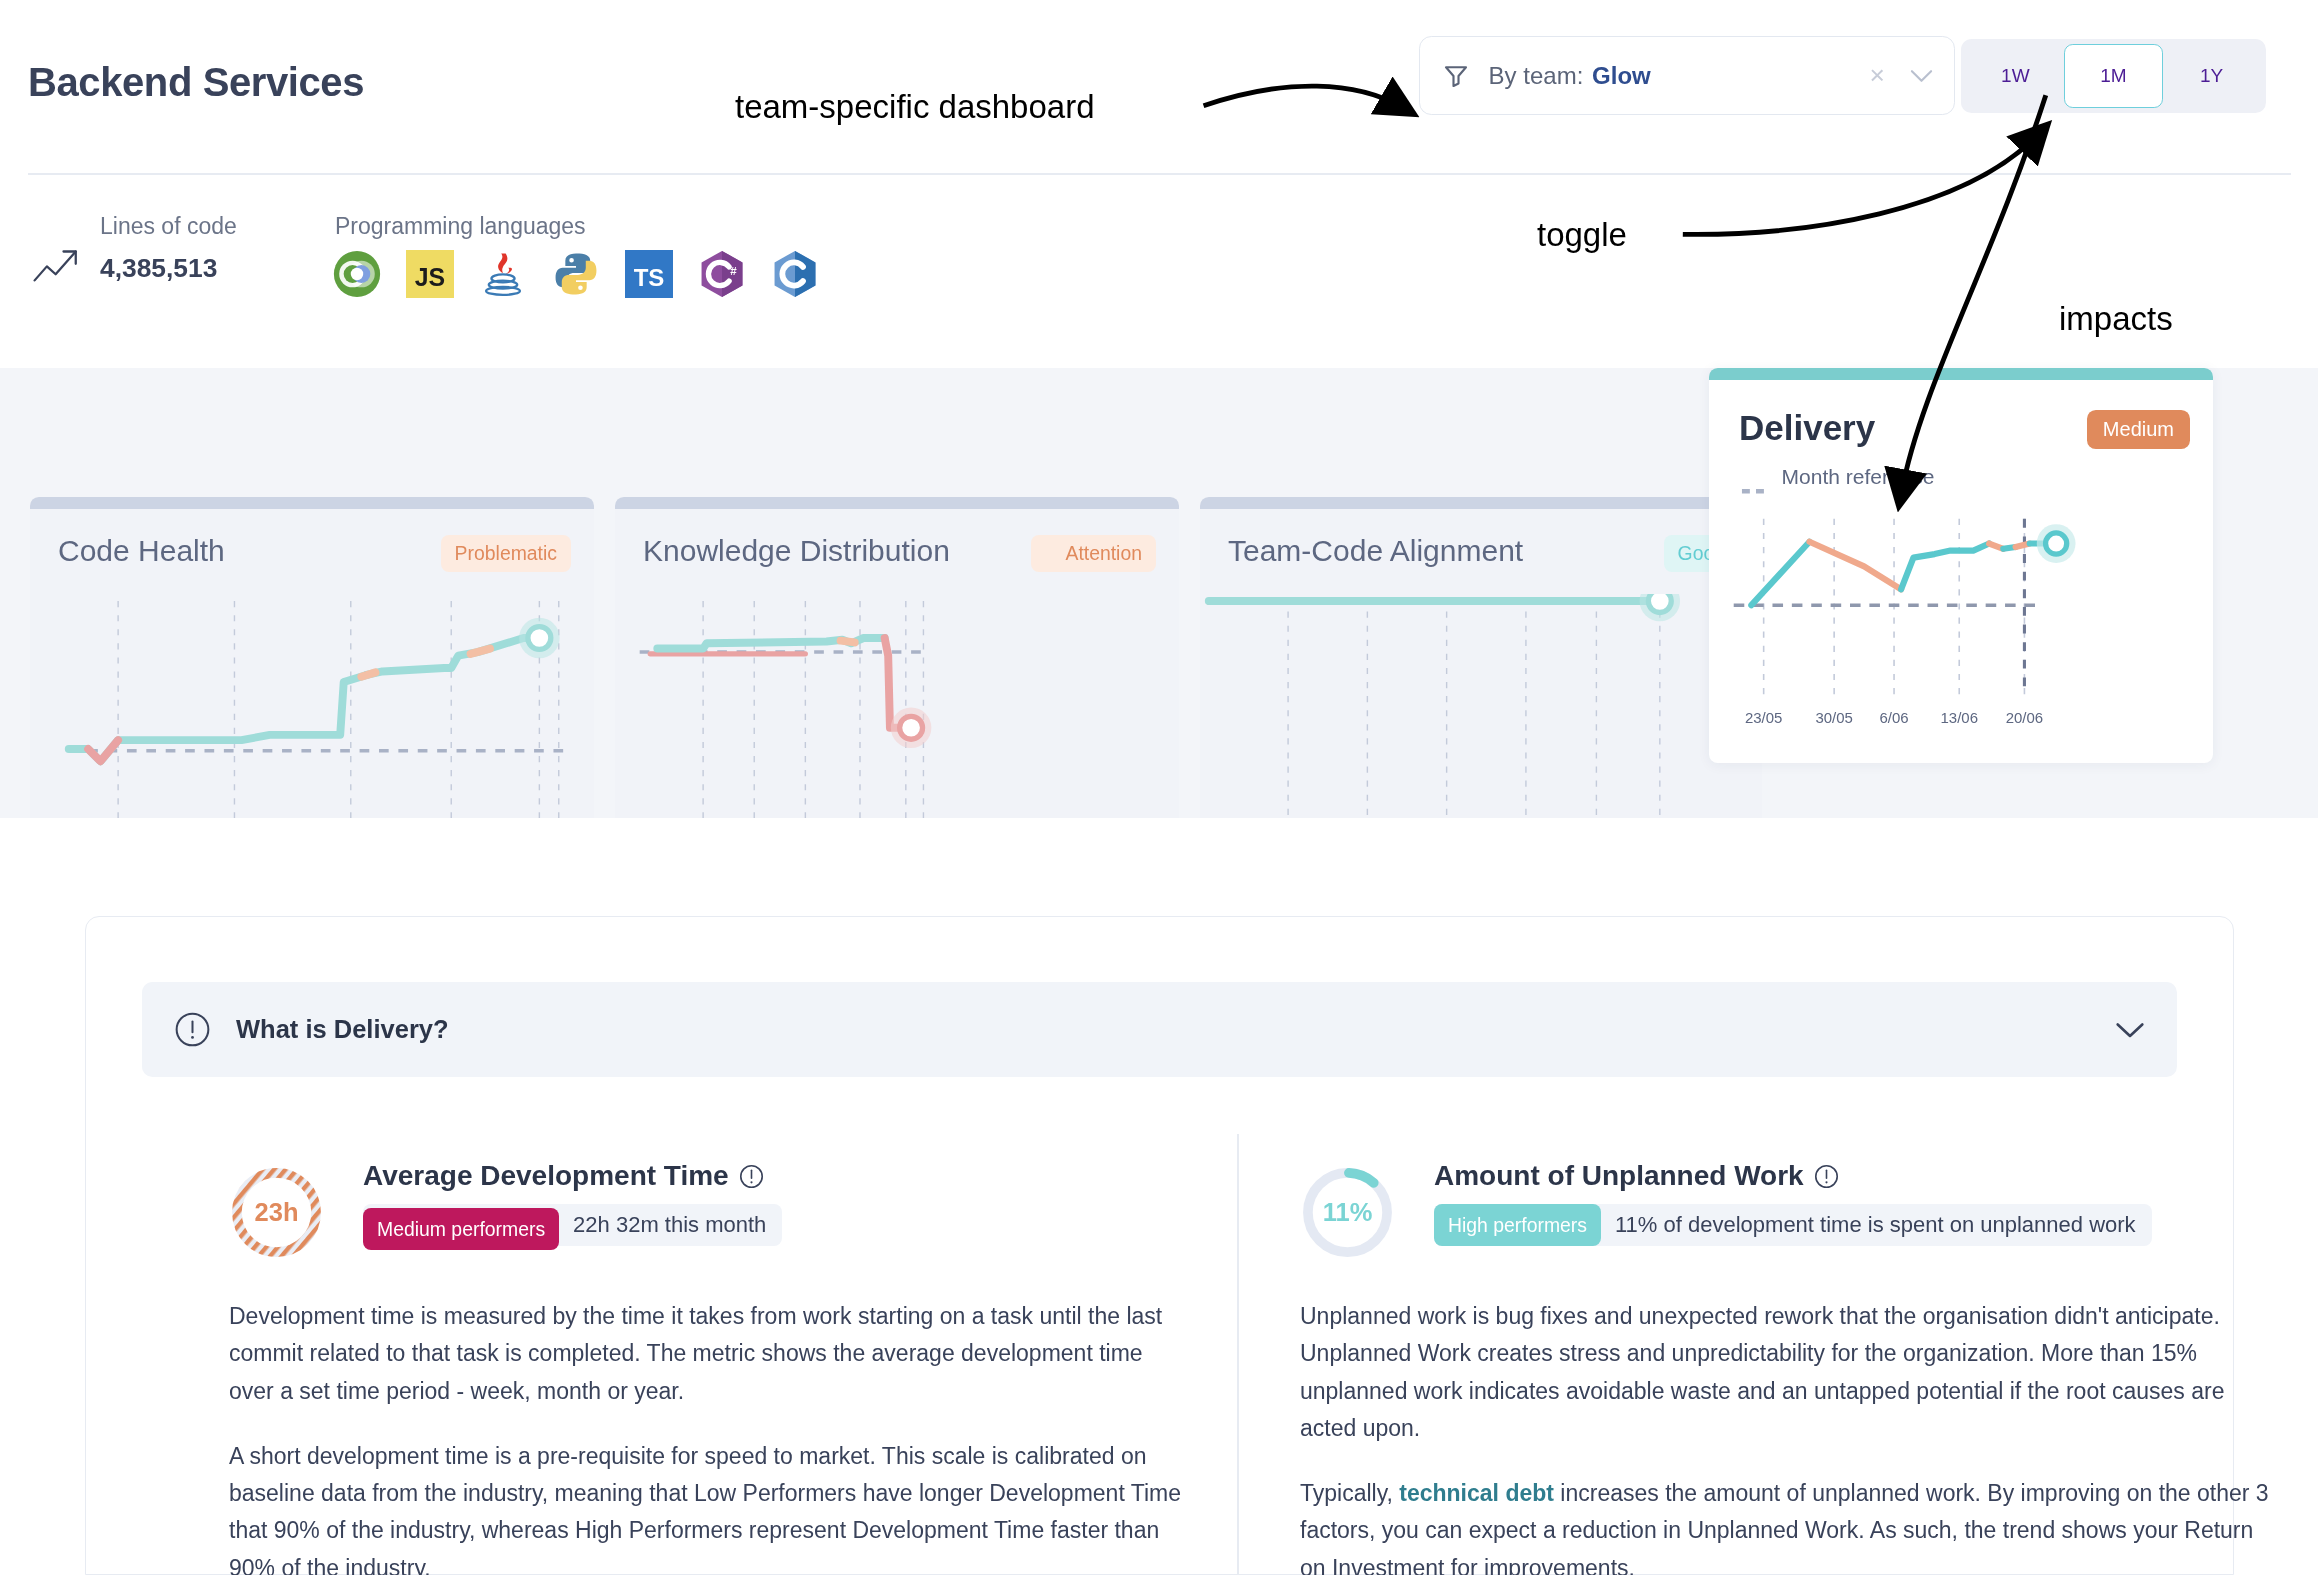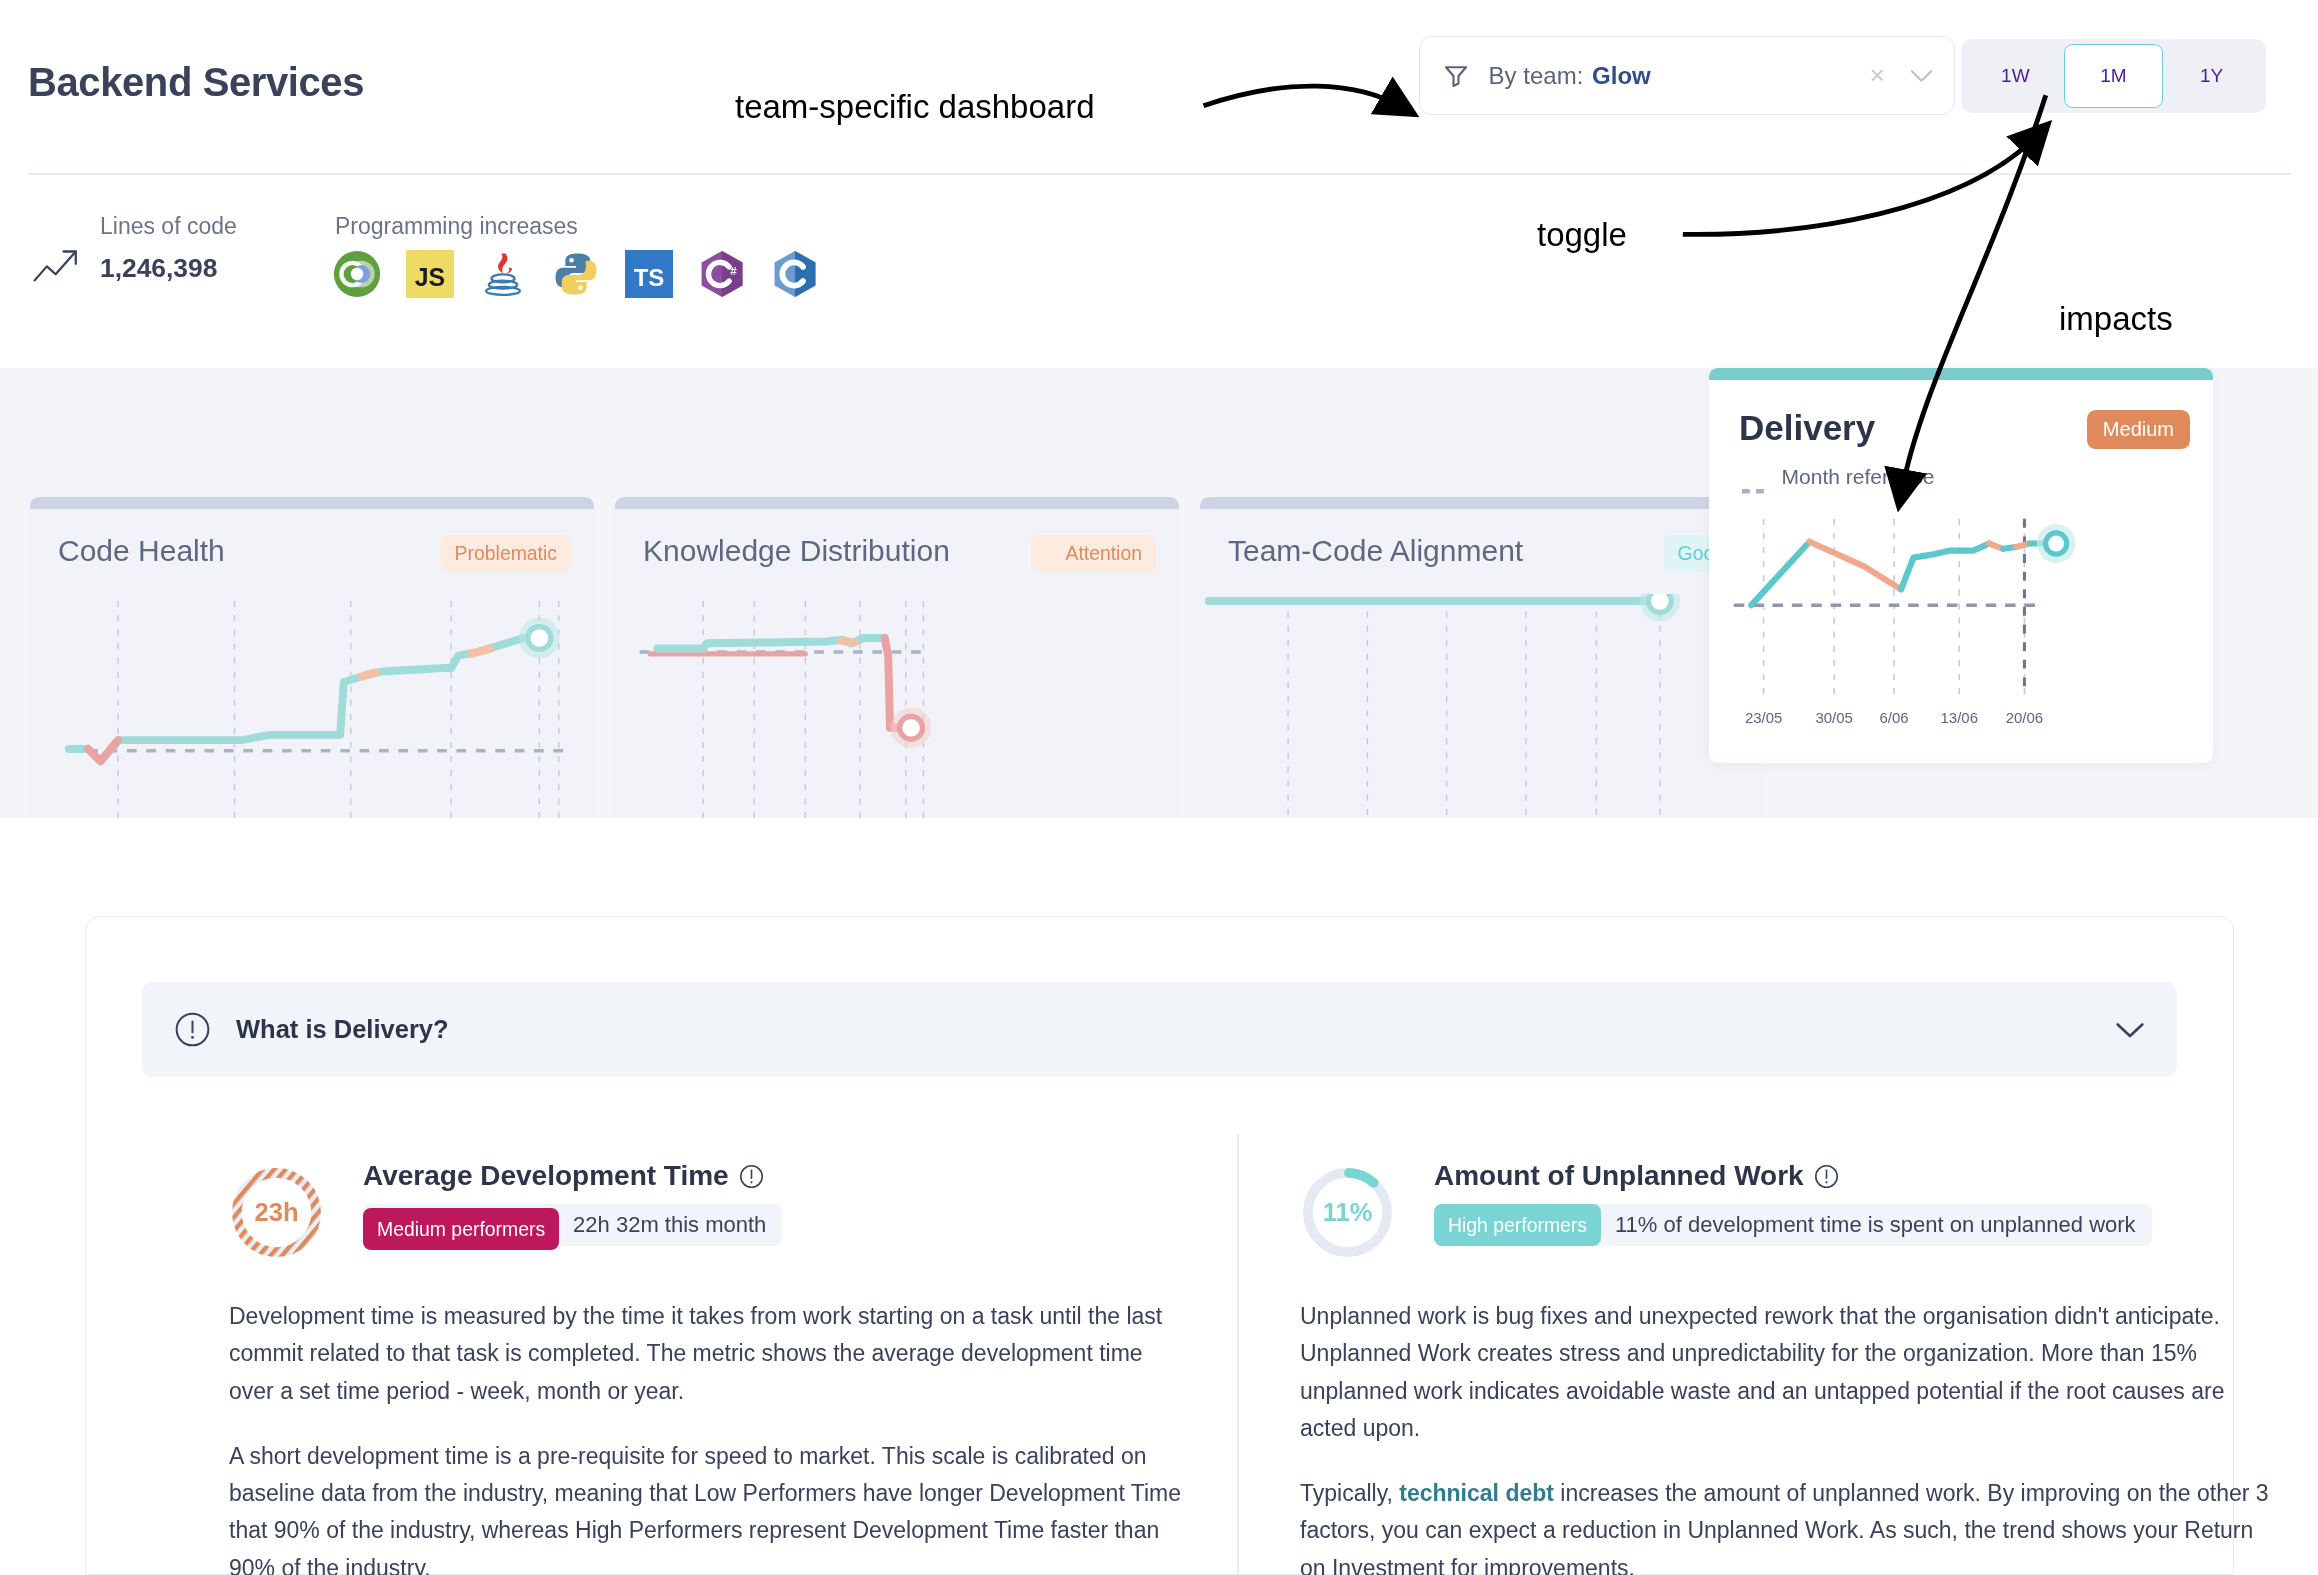--- a/index.html
+++ b/index.html
@@ -215,22 +215,22 @@
     <div class="header-divider"></div>
 
     <div class="meta-row">
       <span class="trend-icon">
         <svg viewBox="0 0 56 46" width="49" height="41" fill="none" stroke="#39425a" stroke-width="2.6" stroke-linecap="round" stroke-linejoin="round">
           <path d="M3 40 L17 24 L27 33 L50 7"></path>
           <path d="M36 7 L50 7 L50 21"></path>
         </svg>
       </span>
       <div class="meta-block-label meta-loc-label">Lines of code</div>
-      <div class="meta-loc-value">1,246,398</div>
-      <div class="meta-block-label meta-lang-label">Programming increases</div>
+      <div class="meta-loc-value">4,385,513</div>
+      <div class="meta-block-label meta-lang-label">Programming languages</div>
 
       <div class="lang-row">
 
         <span class="lang-ico">
           <svg viewBox="0 0 54 54" width="48" height="48">
             <circle cx="27" cy="27" r="26" fill="#5f9f3f"></circle>
             <path d="M27 1a26 26 0 0 1 0 52 26 26 0 0 0 0-52z" fill="#5881d8"></path>
             <circle cx="22" cy="27" r="15" fill="#fff" opacity="0.92"></circle>
             <circle cx="32" cy="27" r="15" fill="#fff" opacity="0.55"></circle>
             <circle cx="22" cy="27" r="10" fill="#5f9f3f"></circle>

